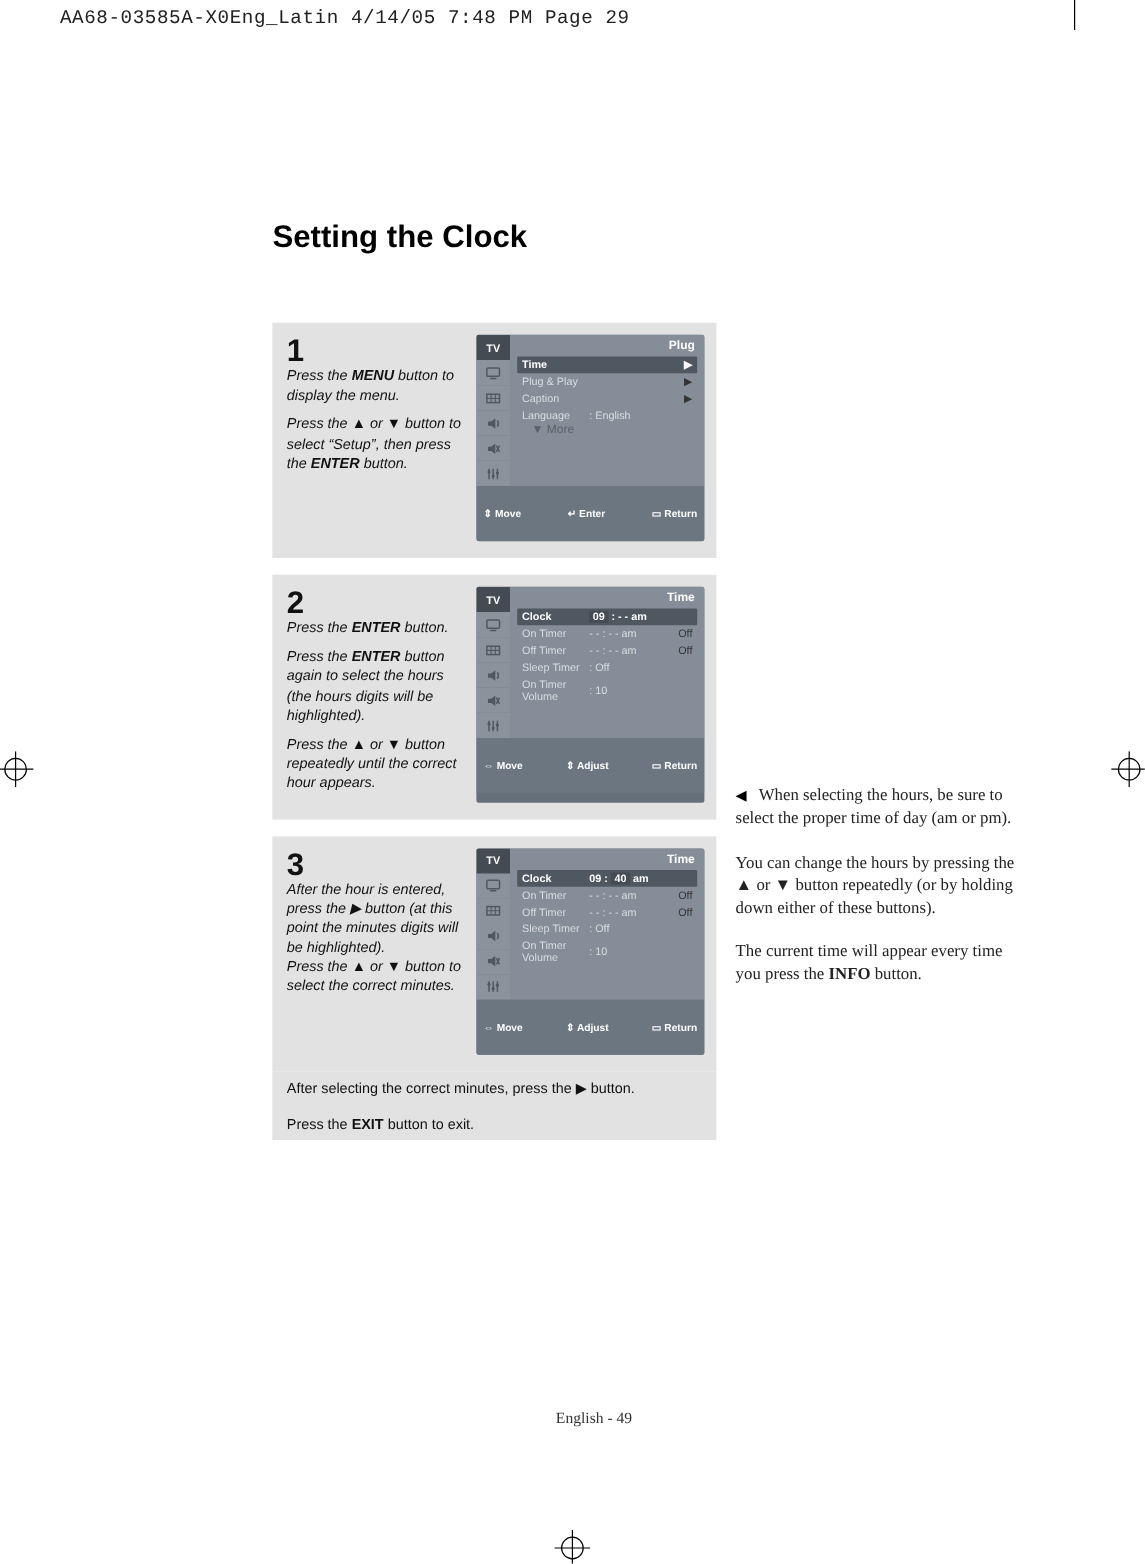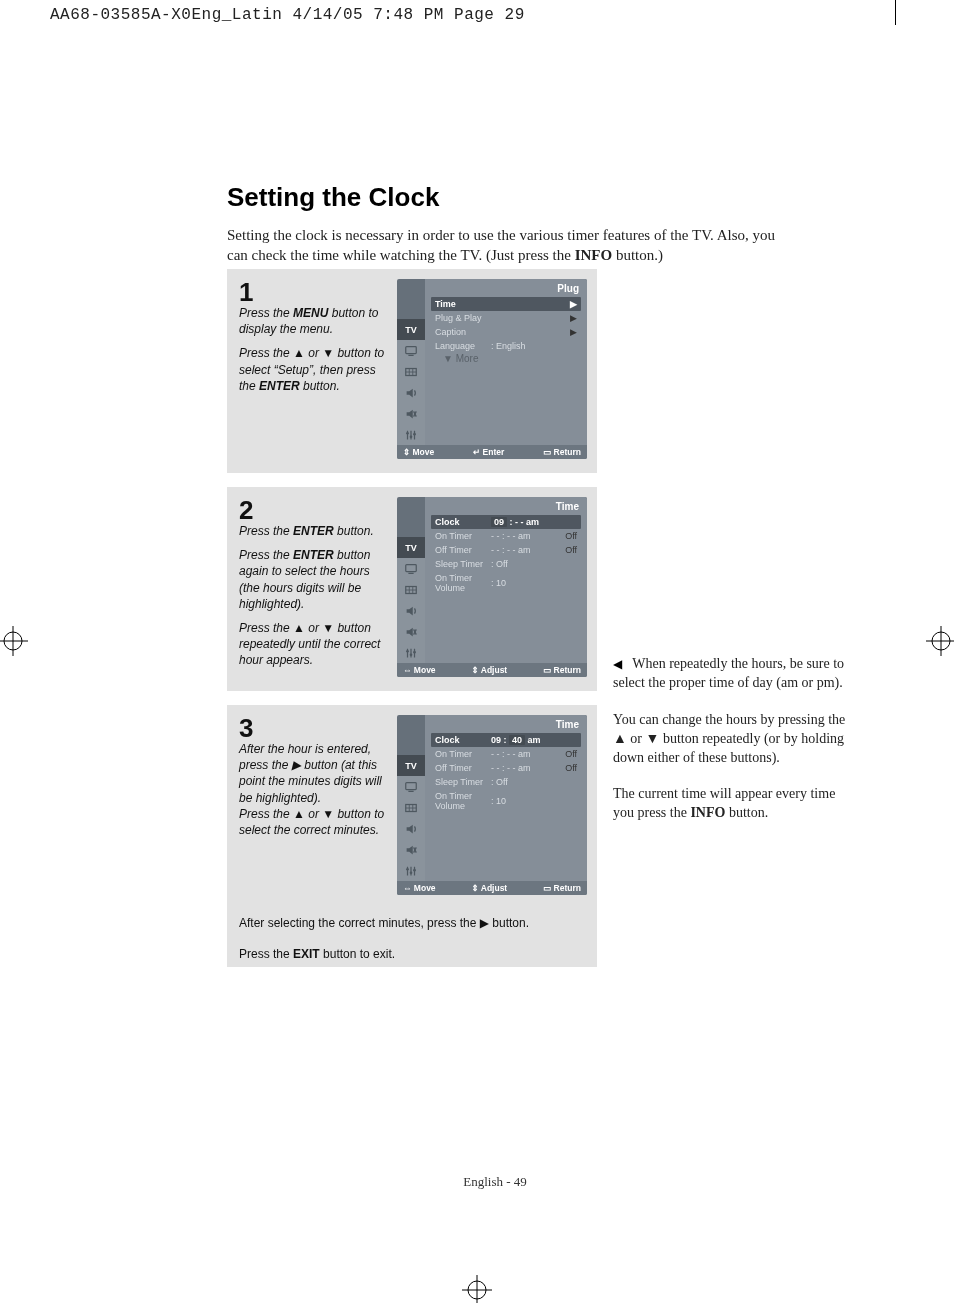--- a/index.html
+++ b/index.html
@@ -124,21 +124,21 @@
     display: flex;
     flex-direction: column;
   }
   .osd-tab {
     height: 21px;
     display: flex;
     align-items: center;
     justify-content: center;
     font-size: 9px;
   }
-  .osd-tab.active { background: #444b52; color: #fff; font-weight: bold; margin-top: 40px; }
+  .osd-tab.active { background: #444b52; color: #fff; font-weight: bold; }
   .osd-tab.inactive { background: #8a939c; color: #4e5860; }
   .osd-main {
     flex: 1;
     background: #858e98;
     padding: 3px 6px 4px 6px;
     position: relative;
   }
   .osd-title {
     text-align: right;
     font-weight: bold;
@@ -160,21 +160,21 @@
     border-radius: 1px;
   }
   .osd-row .arrow { color: #333; }
   .osd-row.hl .arrow { color: #fff; }
   .osd-more { padding-left: 12px; color: #5a626a; font-size: 10px;}
   .osd-more::before { content: "▼ "; }
   .osd-bottom {
     background: #6c7680;
     display: flex;
     justify-content: space-between;
-    padding: 2px 6px;
+    padding: 18px 6px;
     font-size: 8.5px;
     color: #fff;
     font-weight: bold;
   }
   .osd-bottom span { display: inline-flex; align-items: center; gap: 3px; }
 
   .hl-span { background: #444b52; padding: 0 3px; border-radius: 1px; color:#fff;}
 
   .extra-text {
     font-family: Arial, Helvetica, sans-serif;
@@ -244,21 +244,20 @@
       <line x1="15" y1="0" x2="15" y2="30" stroke="#000"></line>
       <line x1="0" y1="15" x2="30" y2="15" stroke="#000"></line>
     </svg>
 </div>
 
 <div class="page">
 
 
   <div class="title">Setting the Clock</div>
 
-  <div class="intro" id="intro">Setting the clock is necessary in order to use the various timer features of the TV. Also, you can check the time while watching the TV. (Just press the <strong>INFO</strong> button.)</div>
 
   <div class="steps-col" id="steps">
     <div class="step">
       <div class="step-body">
         <div class="step-num">1</div>
         <p>Press the <strong>MENU</strong> button to display the menu.</p>
           <p>Press the ▲ or ▼ button to select “Setup”, then press the <strong>ENTER</strong> button.</p>
       </div>
 
   <div class="osd">
@@ -507,19 +506,19 @@
     </div>
   </div>
     </div>
       <div class="extra-text" style="margin-top:-14px;margin-bottom:14px">
         <p>After selecting the correct minutes, press the ▶ button.</p>
         <p style="margin-top:14px">Press the <strong>EXIT</strong> button to exit.</p>
       </div>
     </div>
 
   <div class="side-notes" id="side">
-      <p class="note-lead">When repeatedly the hours, be sure to select the proper time of day (am or pm).</p>
+      <p class="note-lead">When selecting the hours, be sure to select the proper time of day (am or pm).</p>
       <p>You can change the hours by pressing the ▲ or ▼ button repeatedly (or by holding down either of these buttons).</p>
       <p>The current time will appear every time you press the <strong>INFO</strong> button.</p>
     </div>
 
   <div class="footer">English - 49</div>
 </div>
 
 </body></html>

